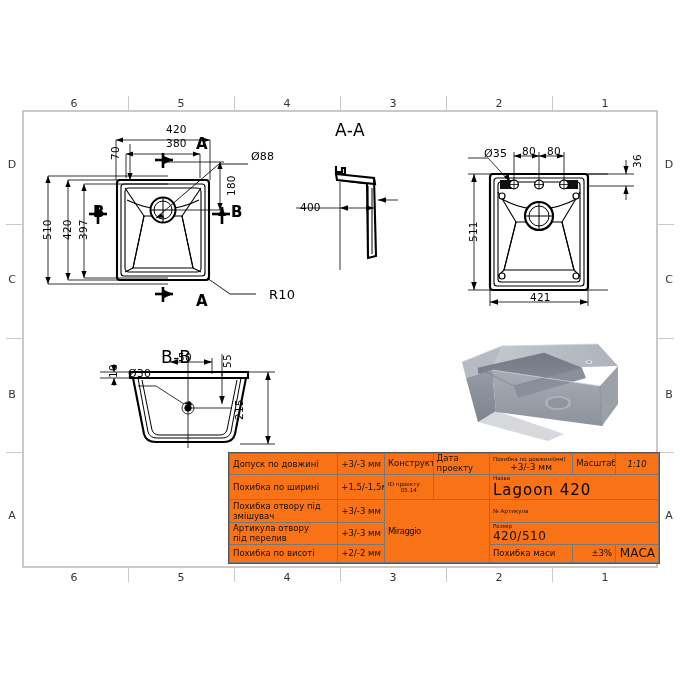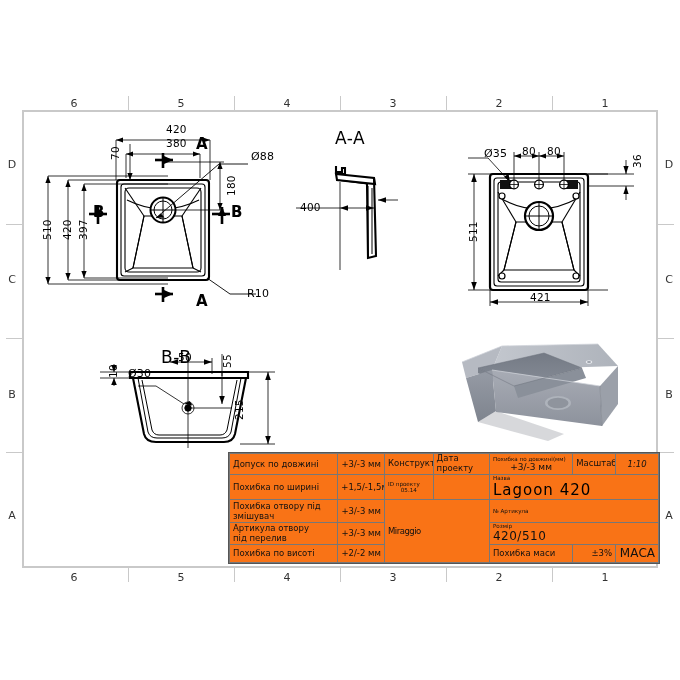--- a/index.html
+++ b/index.html
@@ -197,28 +197,28 @@
   </svg>
 
   <div class="dim" style="left:166px;top:124px;">420</div>
   <div class="dim" style="left:166px;top:138px;">380</div>
   <div class="dim vert" style="left:110px;top:160px;">70</div>
   <div class="dim vert" style="left:42px;top:240px;">510</div>
   <div class="dim vert" style="left:62px;top:240px;">420</div>
   <div class="dim vert" style="left:78px;top:240px;">397</div>
   <div class="dim vert" style="left:226px;top:196px;">180</div>
   <div class="dim" style="left:251px;top:151px;font-size:11px;">Ø88</div>
-  <div class="dim" style="left:247px;top:288px;font-size:11px;">R10</div>
+  <div class="dim" style="left:269px;top:288px;font-size:13px;">R10</div>
 
   <div class="secmark" style="left:196px;top:135px;">A</div>
   <div class="secmark" style="left:196px;top:292px;">A</div>
   <div class="secmark" style="left:93px;top:203px;">B</div>
   <div class="secmark" style="left:231px;top:203px;">B</div>
 
-  <div class="viewname" style="left:335px;top:128px;text-align:center;">A-A</div>
+  <div class="viewname" style="left:335px;top:120px;text-align:center;">A-A</div>
 
   <svg style="position:absolute;left:296px;top:160px;" width="110" height="110" viewBox="0 0 110 110">
     <g fill="none" stroke="#000" stroke-width="2.1">
 
       <path d="M40 6 L40 12 L46 12 L46 8 L49 8 L49 14 L40 14"></path>
 
       <path d="M40 14 L78 18 L79 24 L41 20 Z"></path>
 
       <path d="M78 18 L80 96 L72 98 L71 24"></path>
     </g>

